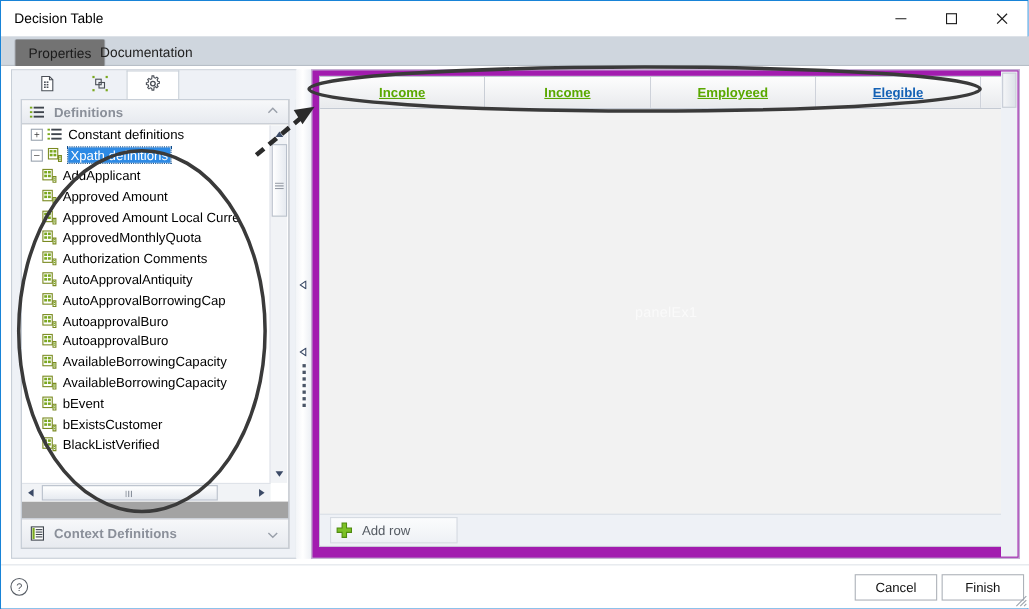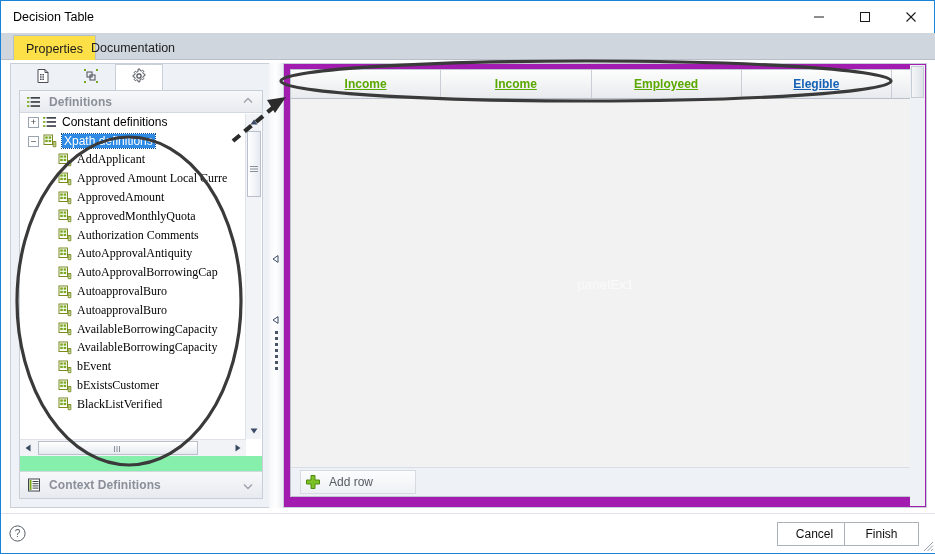--- a/index.html
+++ b/index.html
@@ -39,21 +39,21 @@
     border-bottom:1px solid #b7bec7;
     box-sizing:border-box;
   }
   .tab{
     position:absolute;top:2px;height:26px;
     display:flex;align-items:center;justify-content:center;
     padding:0 12px;font-size:12.5px;color:#1b1b1b;
     box-sizing:border-box;
   }
   .tab.active{
-    left:12px;background:#fde047;
+    left:12px;background:#737373;
     border:1px solid #b7bec7;border-bottom:none;
     border-top-left-radius:2px;border-top-right-radius:2px;
   }
   .tab.inactive{left:78px;color:#222;}
 
   
   .content{
     position:absolute;left:0;top:59px;width:935px;height:455px;
     background:#ffffff;
   }
@@ -73,21 +73,21 @@
     position:absolute;top:0;width:48px;height:26px;
     display:flex;align-items:center;justify-content:center;
     box-sizing:border-box;
   }
   .lp-tab.t1{left:8px;}
   .lp-tab.t2{left:56px;}
   .lp-tab.t3{left:104px;background:#ffffff;border:1px solid #c8cfd8;border-bottom:none;}
 
   .accordion{
     position:absolute;left:8px;top:26px;width:244px;height:409px;
-    background:#86efac;border:1px solid #c8cfd8;box-sizing:border-box;
+    background:#a3a3a3;border:1px solid #c8cfd8;box-sizing:border-box;
   }
   .acc-header{
     position:relative;height:22px;width:100%;
     background:linear-gradient(#f7f8fa,#e7eaef);
     border-bottom:1px solid #d2d8e0;
     box-sizing:border-box;display:flex;align-items:center;
   }
   .acc-header .acc-ico{margin-left:7px;width:14px;height:14px;}
   .acc-title{
     margin-left:8px;font-size:12px;font-weight:bold;color:#8a8f99;
@@ -123,21 +123,21 @@
     font-size:9px;line-height:1;color:#3b3b3b;box-sizing:border-box;
     margin-right:4px;flex:none;
   }
   .ticon{width:14px;height:14px;margin-right:5px;flex:none;}
   .tlabel{color:#000;}
   .trow.sel .tlabel{
     background:#2d8ae5;color:#ffffff;
     outline:1px dotted #0b4a8a;padding:0 2px;
   }
   .indent1{padding-left:8px;}
-  .indent2{padding-left:38px;font-family:Liberation Serif, serif;}
+  .indent2{padding-left:18px;}
 
   
   .vsb{
     position:absolute;right:1px;top:1px;width:16px;height:325px;
     background:#f1f3f6;border-left:1px solid #dfe3e9;box-sizing:border-box;
   }
   .vsb .arrow{
     position:absolute;left:0;width:16px;height:16px;
     display:flex;align-items:center;justify-content:center;color:#3b4a66;
   }
@@ -242,21 +242,21 @@
     background:#ffffff;border-top:1px solid #dfe3e9;box-sizing:border-box;
   }
   .help-ico{position:absolute;left:8px;top:11px;width:17px;height:17px;}
   .fbtn{
     position:absolute;top:8px;height:24px;width:75px;
     background:#ffffff;border:1px solid #adb2b9;box-sizing:border-box;
     display:flex;align-items:center;justify-content:center;
     font-size:12px;color:#111;
   }
   .fbtn.cancel{right:84px;}
-  .fbtn.finish{right:17px;}
+  .fbtn.finish{right:5px;}
   .resize-grip{position:absolute;right:2px;bottom:1px;width:14px;height:14px;}
 
   
   .anno{
     position:absolute;left:0;top:0;width:935px;height:554px;
     pointer-events:none;
   }
 </style>
 </head>
 <body>
@@ -425,38 +425,38 @@
                       <rect x="5.6" y="2.4" width="2.6" height="2.3"></rect>
                       <rect x="2.2" y="5.8" width="2.6" height="2.3"></rect>
                       <rect x="5.6" y="5.8" width="2.6" height="2.3"></rect>
                     </g>
                     <path d="M10.2 7.5h2.6v5.2h-2.6z" fill="#ffffff" stroke="#7a8a20" stroke-width="1"></path>
                     <g fill="#7aa81e">
                       <rect x="10.8" y="8.4" width="1.4" height="1.1"></rect>
                       <rect x="10.8" y="10.2" width="1.4" height="1.1"></rect>
                     </g>
                   </svg></span>
+                <span class="tlabel">Approved Amount</span>
+              </div>
+              <div class="trow indent2">
+                <span class="ticon"><svg width="14" height="14" viewBox="0 0 14 14">
+                    <rect x="1" y="1" width="8.5" height="9.5" fill="#ffffff" stroke="#7a8a20" stroke-width="1"></rect>
+                    <g fill="#7aa81e">
+                      <rect x="2.2" y="2.4" width="2.6" height="2.3"></rect>
+                      <rect x="5.6" y="2.4" width="2.6" height="2.3"></rect>
+                      <rect x="2.2" y="5.8" width="2.6" height="2.3"></rect>
+                      <rect x="5.6" y="5.8" width="2.6" height="2.3"></rect>
+                    </g>
+                    <path d="M10.2 7.5h2.6v5.2h-2.6z" fill="#ffffff" stroke="#7a8a20" stroke-width="1"></path>
+                    <g fill="#7aa81e">
+                      <rect x="10.8" y="8.4" width="1.4" height="1.1"></rect>
+                      <rect x="10.8" y="10.2" width="1.4" height="1.1"></rect>
+                    </g>
+                  </svg></span>
                 <span class="tlabel">Approved Amount Local Curre</span>
-              </div>
-              <div class="trow indent2">
-                <span class="ticon"><svg width="14" height="14" viewBox="0 0 14 14">
-                    <rect x="1" y="1" width="8.5" height="9.5" fill="#ffffff" stroke="#7a8a20" stroke-width="1"></rect>
-                    <g fill="#7aa81e">
-                      <rect x="2.2" y="2.4" width="2.6" height="2.3"></rect>
-                      <rect x="5.6" y="2.4" width="2.6" height="2.3"></rect>
-                      <rect x="2.2" y="5.8" width="2.6" height="2.3"></rect>
-                      <rect x="5.6" y="5.8" width="2.6" height="2.3"></rect>
-                    </g>
-                    <path d="M10.2 7.5h2.6v5.2h-2.6z" fill="#ffffff" stroke="#7a8a20" stroke-width="1"></path>
-                    <g fill="#7aa81e">
-                      <rect x="10.8" y="8.4" width="1.4" height="1.1"></rect>
-                      <rect x="10.8" y="10.2" width="1.4" height="1.1"></rect>
-                    </g>
-                  </svg></span>
-                <span class="tlabel">ApprovedAmount</span>
               </div>
               <div class="trow indent2">
                 <span class="ticon"><svg width="14" height="14" viewBox="0 0 14 14">
                     <rect x="1" y="1" width="8.5" height="9.5" fill="#ffffff" stroke="#7a8a20" stroke-width="1"></rect>
                     <g fill="#7aa81e">
                       <rect x="2.2" y="2.4" width="2.6" height="2.3"></rect>
                       <rect x="5.6" y="2.4" width="2.6" height="2.3"></rect>
                       <rect x="2.2" y="5.8" width="2.6" height="2.3"></rect>
                       <rect x="5.6" y="5.8" width="2.6" height="2.3"></rect>
                     </g>

